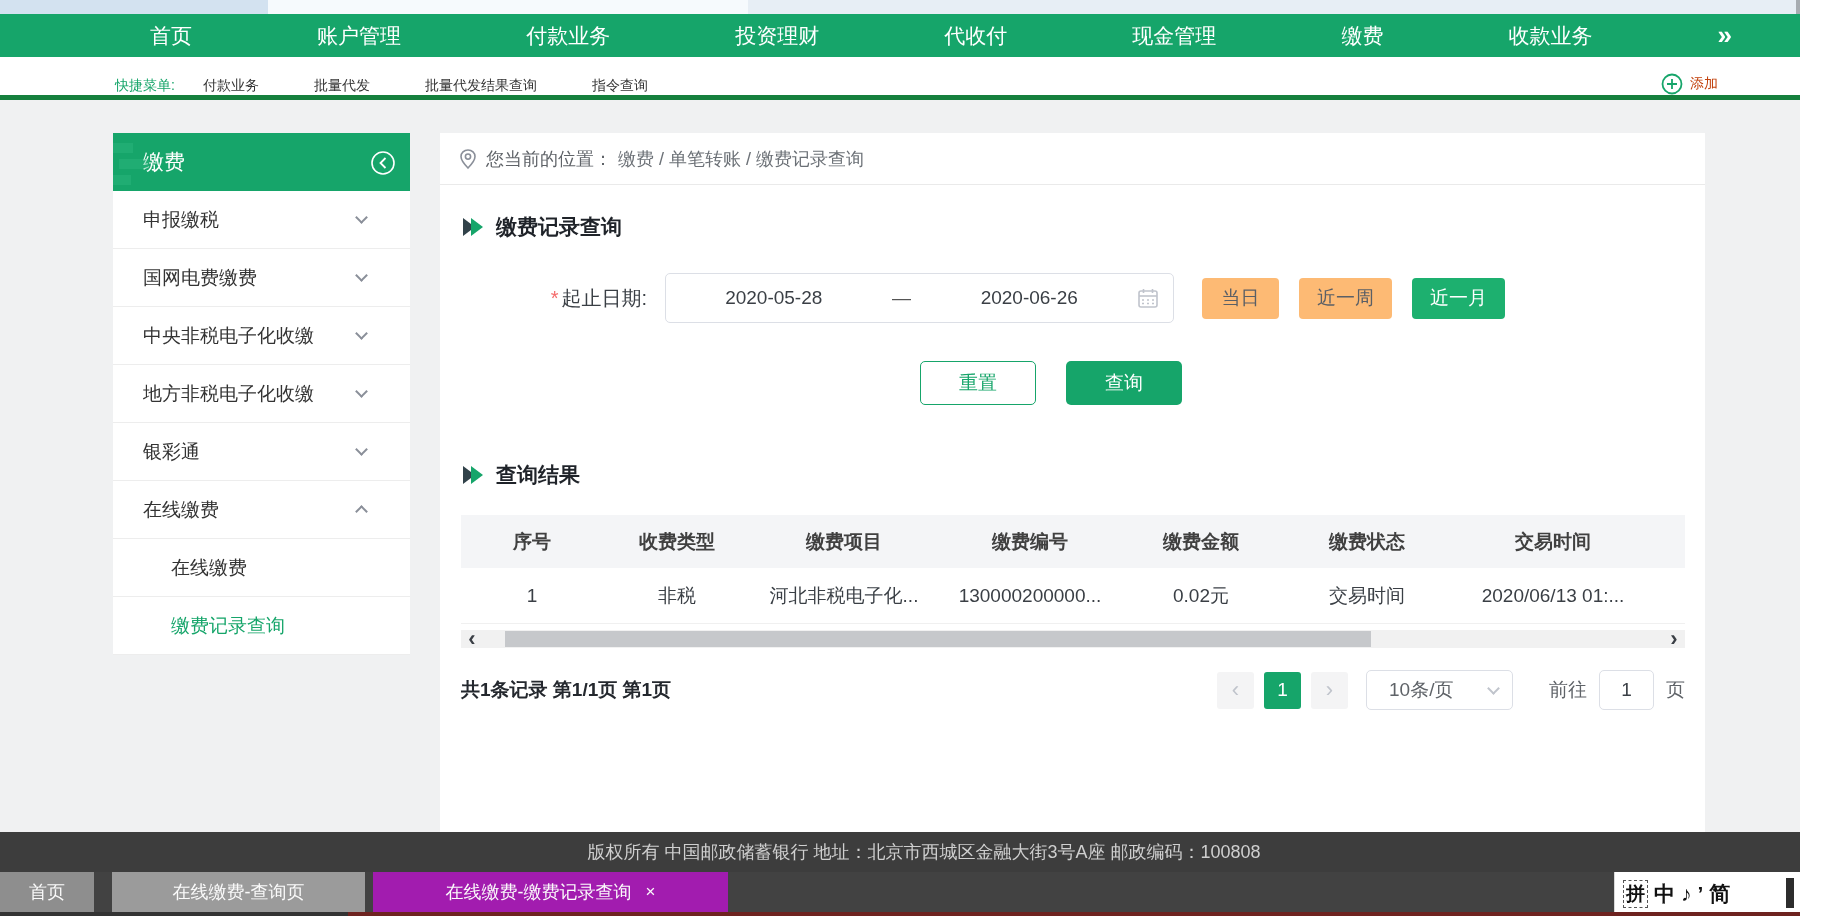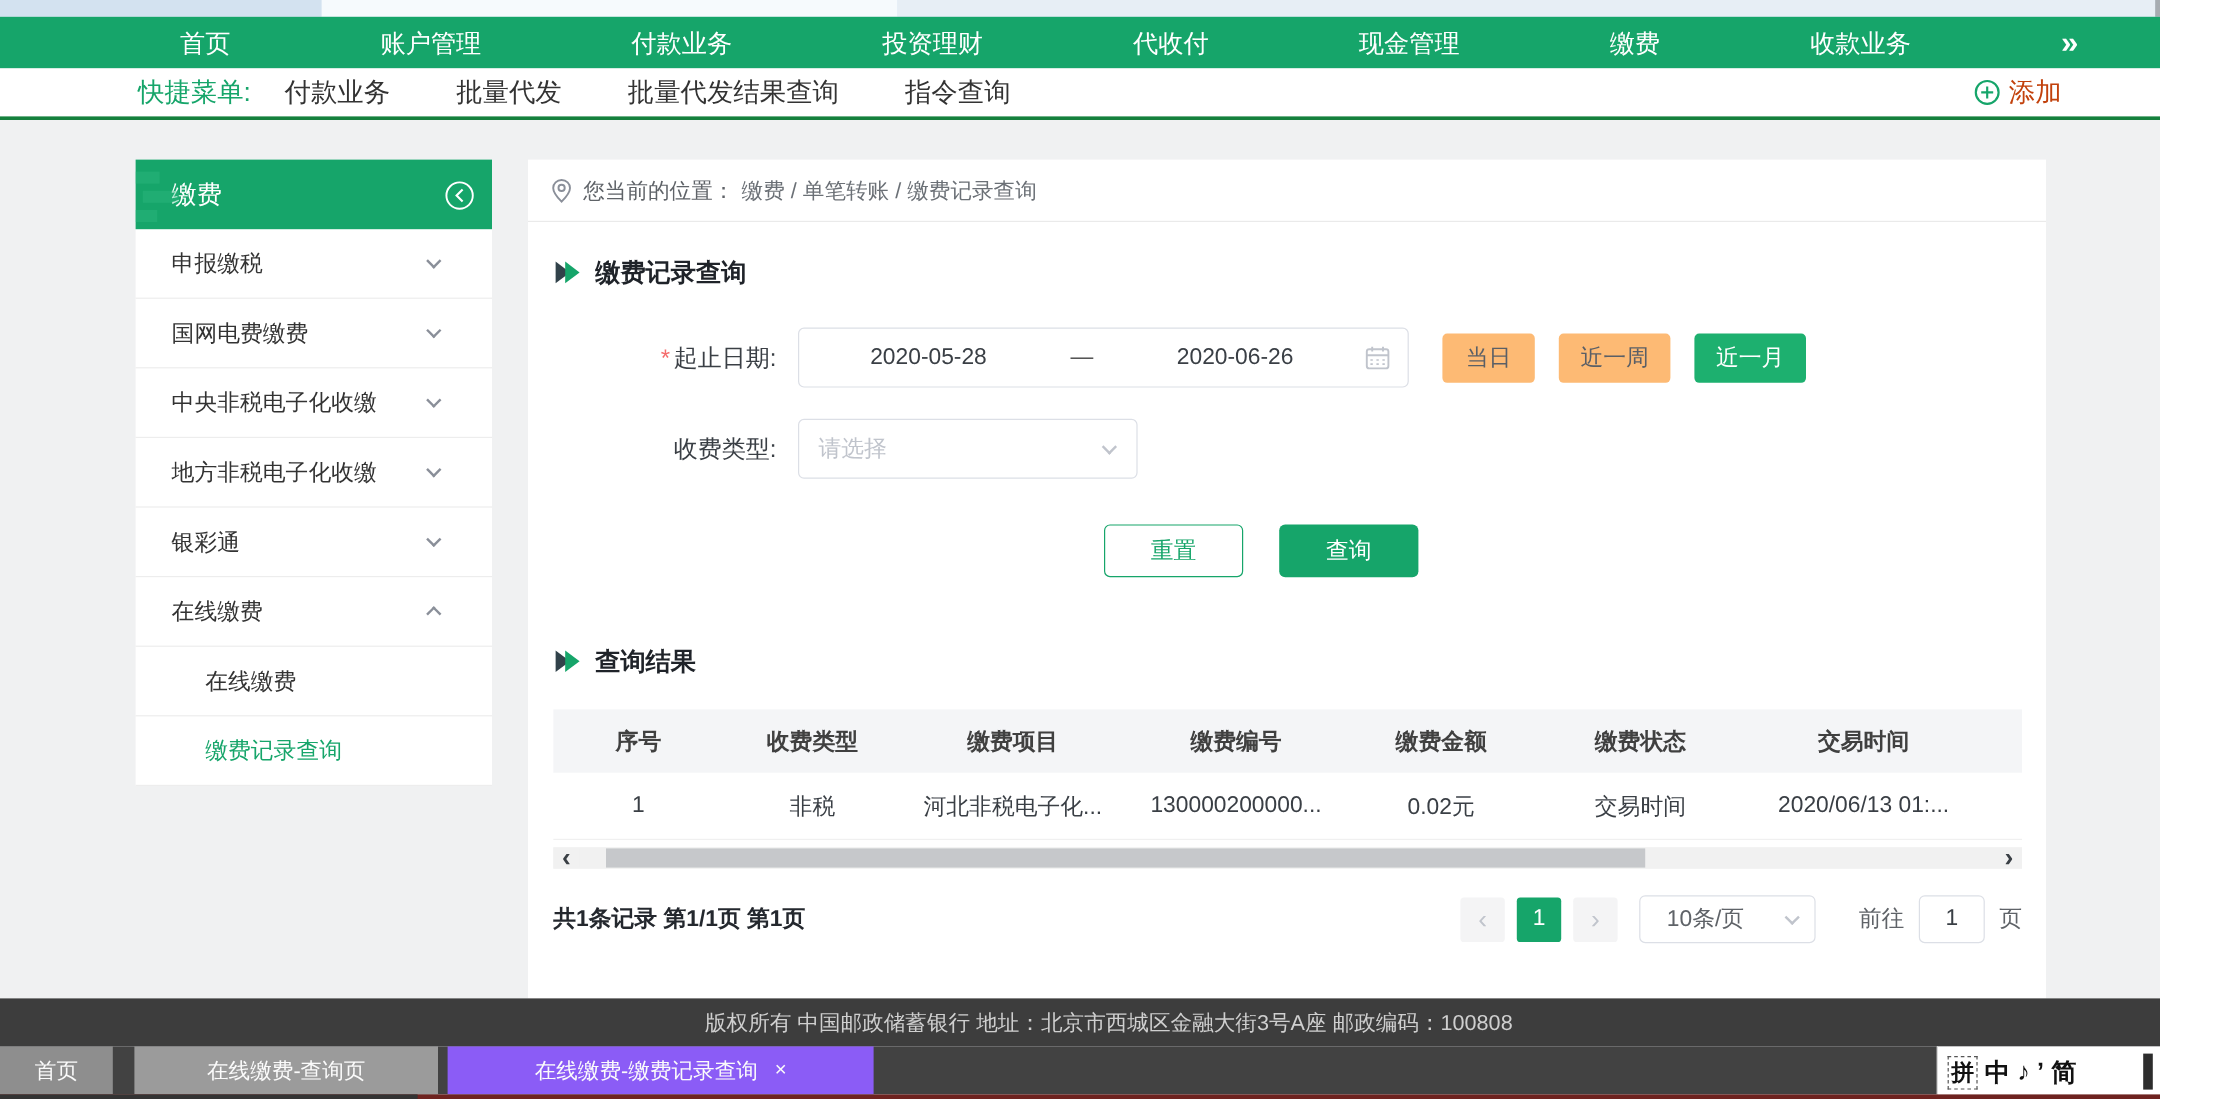--- a/index.html
+++ b/index.html
@@ -15,22 +15,22 @@
 
   
   .navbar { position:absolute; top:14px; left:0; width:1848px; height:43px; background:#16a56a;
             display:flex; align-items:center; justify-content:space-between; padding:0 118px 0 150px;
             color:#fff; font-size:21px; }
   .navbar .nav-item { cursor:pointer; white-space:nowrap; }
   .navbar .nav-more { font-size:26px; font-weight:bold; letter-spacing:-2px; }
 
   
   .quickbar { position:absolute; top:57px; left:0; width:1848px; height:43px; background:#fff;
-              border-bottom:3px solid #15803d; display:flex; align-items:center; padding-left:115px;
-              font-size:22px; color:#333; }
+              border-bottom:5px solid #15803d; display:flex; align-items:flex-end; padding-left:115px;
+              font-size:14px; color:#333; }
   .qm-label { color:#16a56a; margin-right:28px; }
   .qm-item { margin-right:55px; cursor:pointer; }
   .qm-add { position:absolute; right:130px; display:flex; align-items:center; color:#c2410c; cursor:pointer; }
   .qm-add svg { margin-right:7px; }
 
   
   .sidebar { position:absolute; left:113px; top:133px; width:297px; background:#fff; }
   .side-header { position:relative; height:58px; background:#16a56a; color:#fff; font-size:21px;
                  display:flex; align-items:center; padding-left:30px; overflow:hidden; }
   .side-header .deco { position:absolute; left:-6px; top:4px; width:46px; height:50px; opacity:.35;
@@ -116,21 +116,21 @@
   .pg-input { width:55px; height:40px; border:1px solid #dcdfe6; border-radius:5px; margin:0 12px;
               display:flex; align-items:center; justify-content:center; color:#3a3f45; cursor:text; }
 
   
   .footer { position:absolute; left:0; top:832px; width:1848px; height:40px; background:#3d3d3d;
             display:flex; align-items:center; justify-content:center; color:#cfcfcf; font-size:18px; }
   .taskbar { position:absolute; left:0; top:872px; width:1848px; height:40px; background:#424242; display:flex; }
   .task-tab { height:40px; display:flex; align-items:center; justify-content:center; font-size:18px; color:#fbfbfb; cursor:pointer; }
   .tab-0 { width:94px; background:#8e8e8e; }
   .tab-1 { width:253px; background:#9b9b9b; margin-left:18px; }
-  .tab-2 { width:355px; background:#8b5cf6; margin-left:8px; }
+  .tab-2 { width:355px; background:#a21caf; margin-left:8px; }
   .tab-close { margin-left:14px; font-size:17px; cursor:pointer; }
   .ime { position:absolute; right:0; top:872px; width:186px; height:44px; background:#fff;
          border-left:1px solid #d9d9d9; display:flex; align-items:center; padding-left:8px;
          color:#111; font-size:21px; font-weight:bold; }
   .ime .pin-box { border:1px dashed #555; padding:0 2px; margin-right:6px; font-size:19px; }
   .ime span { margin-right:6px; }
   .ime .cut { position:absolute; right:0; top:6px; width:8px; height:30px; background:#2d2d2d; }
   .bottom-strip { position:absolute; left:0; top:912px; width:1848px; height:4px; background:#6e2320; }
   .bottom-strip::before { content:""; position:absolute; left:0; top:0; width:348px; height:4px; background:#333; }
 </style>
@@ -245,27 +245,20 @@
           <path d="M2 9 h18" stroke="#c0c4cc" stroke-width="1.6"></path>
           <path d="M6.5 2 v4 M15.5 2 v4" stroke="#c0c4cc" stroke-width="1.6"></path>
           <path d="M5 13 h2 M10 13 h2 M15 13 h2 M5 16.5 h2 M10 16.5 h2 M15 16.5 h2" stroke="#c0c4cc" stroke-width="1.4"></path>
         </svg>
       </div>
       <div class="range-btn rb-1">当日</div>
       <div class="range-btn rb-2">近一周</div>
       <div class="range-btn rb-3 active">近一月</div>
     </div>
 
-    <div class="form-row row-type">
-      <span class="f-label">收费类型:</span>
-      <div class="select-box">
-        <span>请选择</span>
-        <span class="chev"></span>
-      </div>
-    </div>
 
     <div class="action-row">
       <div class="btn-reset">重置</div>
       <div class="btn-query">查询</div>
     </div>
 
     <div class="section-title results-title">
       <svg width="24" height="20" viewBox="0 0 24 20">
         <polygon points="1,1 13,10 1,19" fill="#31424a"></polygon>
         <polygon points="9,1 21,10 9,19" fill="#16a56a"></polygon>

